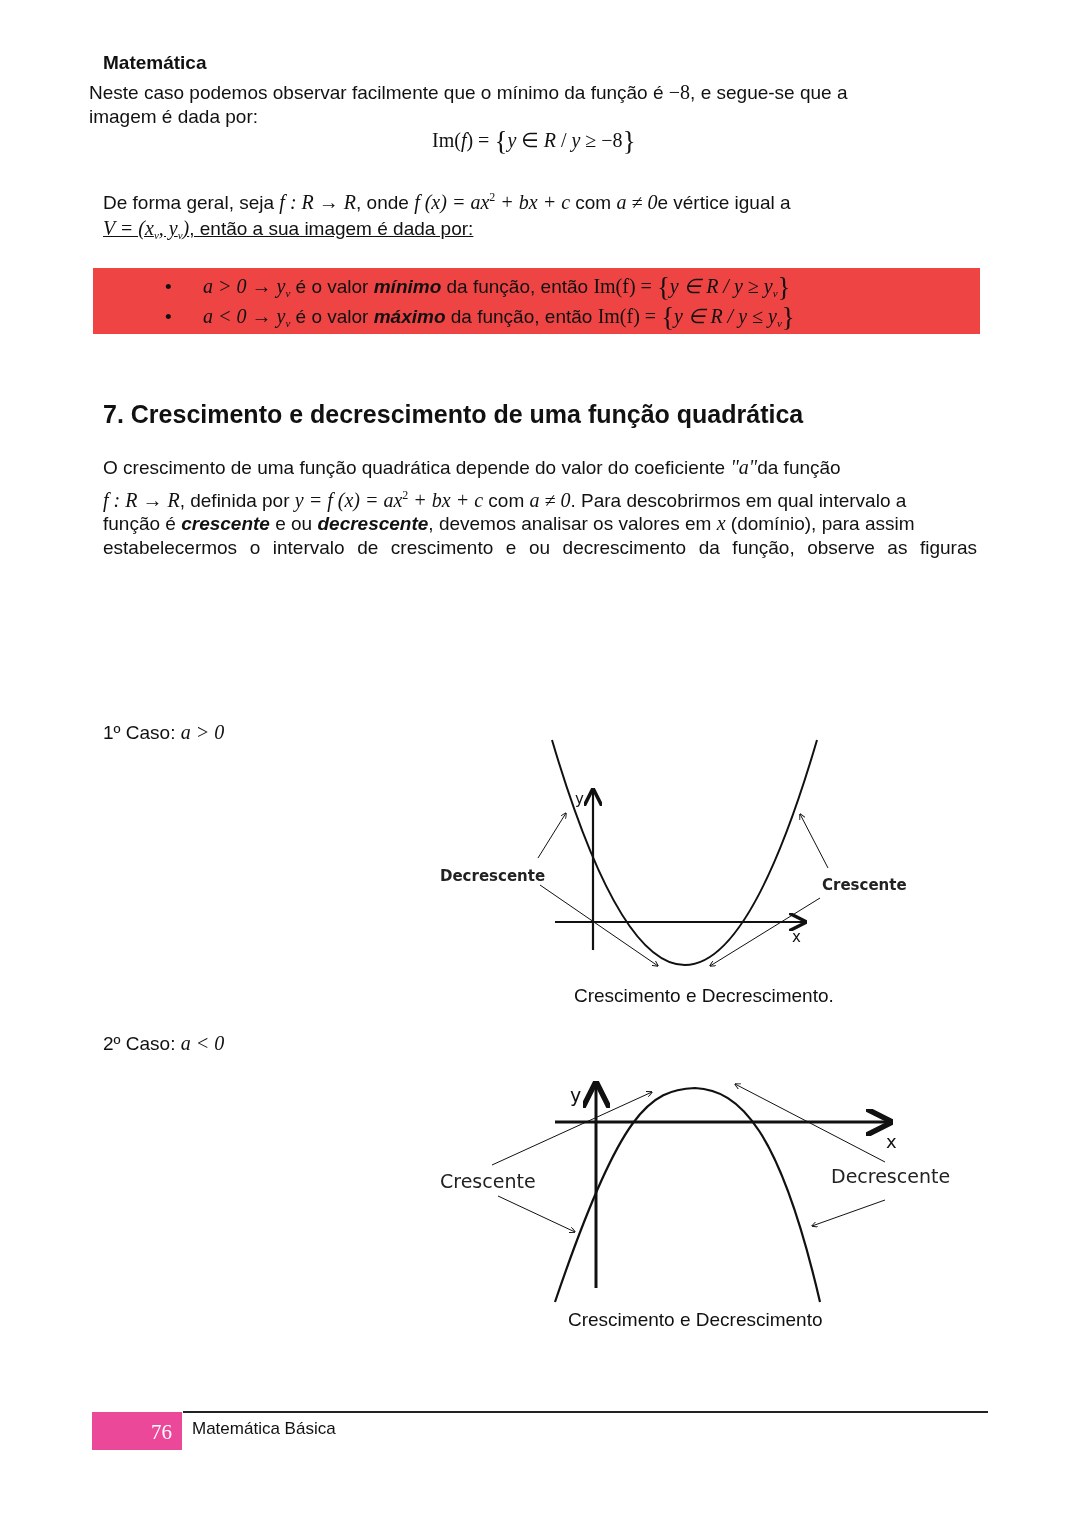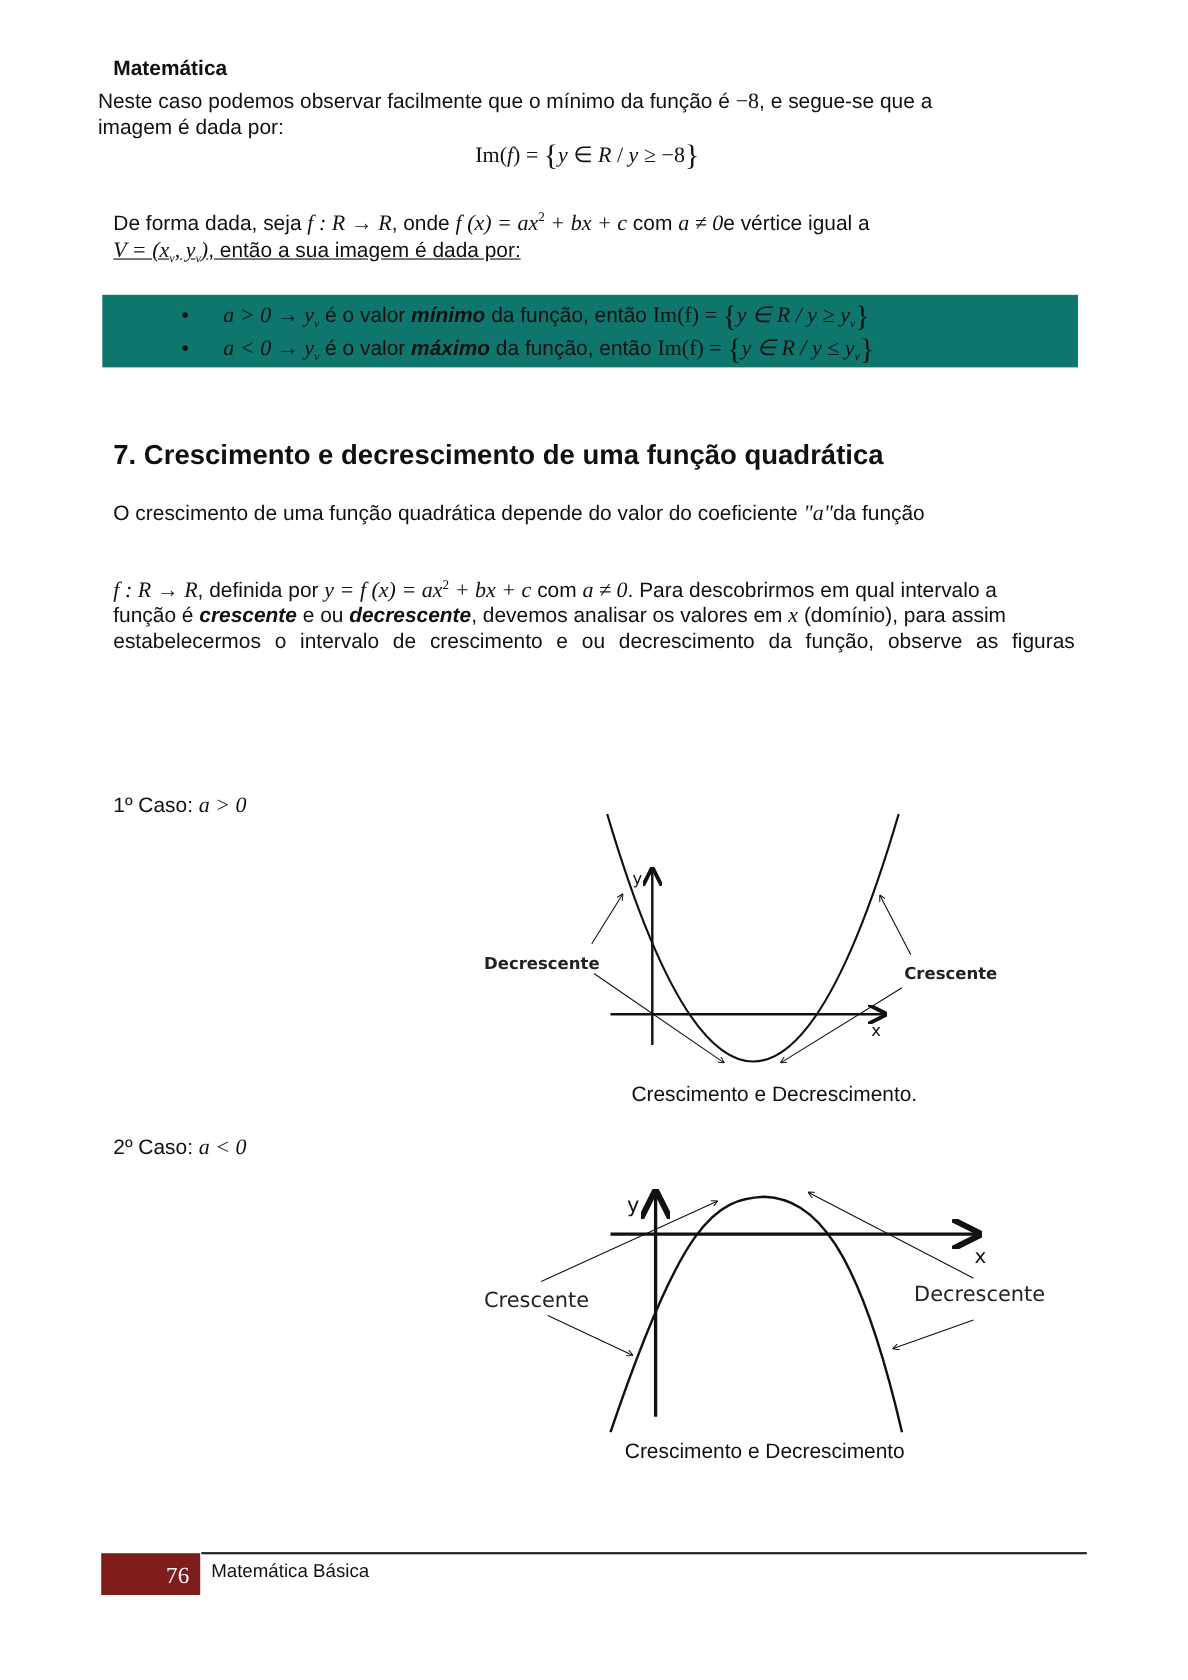--- a/index.html
+++ b/index.html
@@ -7,65 +7,65 @@
          font-family: "Liberation Sans", sans-serif; color: #111; }
   .abs { position: absolute; }
   .txt { font-size: 19px; line-height: 24px; }
   .m { font-family: "Liberation Serif", serif; font-style: italic; font-size: 20px; }
   .mr { font-family: "Liberation Serif", serif; font-style: normal; font-size: 20px; }
   .sub { font-family: "Liberation Serif", serif; font-style: italic; font-size: 11px; vertical-align: -4px; }
   .sup { font-family: "Liberation Serif", serif; font-size: 12px; vertical-align: 8px; }
   .brace { font-family: "Liberation Serif", serif; font-size: 27px; vertical-align: -3px; }
   .header-title { left: 103px; top: 52px; font-weight: bold; font-size: 19px; }
   .justify { text-align: justify; text-align-last: left; }
-  .graybox { left: 93px; top: 268px; width: 887px; height: 66px; background: #0f766e; }
+  .graybox { left: 93px; top: 268px; width: 887px; height: 66px; background: #ef4444; }
   .bullet-row { position: absolute; left: 165px; font-size: 19px; white-space: nowrap; }
   .bullet-dot { display: inline-block; width: 38px; }
   .section-h { left: 103px; top: 400px; font-weight: bold; font-size: 25px; }
   .caption { font-size: 19px; }
   .footer-line { left: 183px; top: 1411px; width: 805px; height: 2px; background: #222; }
-  .footer-block { left: 92px; top: 1412px; width: 90px; height: 38px; background: #7f1d1d; }
+  .footer-block { left: 92px; top: 1412px; width: 90px; height: 38px; background: #ec4899; }
   .footer-num { position: absolute; right: 10px; top: 8px; color: #fff; font-family: "Liberation Serif", serif; font-size: 21px; }
   .footer-text { left: 192px; top: 1419px; font-size: 17px; }
   svg text { font-family: "DejaVu Sans", sans-serif; }
 </style>
 </head>
 <body>
 
 <div class="abs header-title">Matemática</div>
 
 <div class="abs txt" style="left:89px; top:80px; width:830px;">
   <div><span>Neste caso podemos observar facilmente que o mínimo da função é </span><span class="mr">−8</span><span>, e segue-se que a</span></div>
   <div>imagem é dada por:</div>
 </div>
 <div class="abs" style="left:432px; top:126px; white-space:nowrap;">
   <span class="mr">Im(</span><span class="m">f</span><span class="mr">) = </span><span class="brace">{</span><span class="m">y</span><span class="mr"> ∈ </span><span class="m">R</span><span class="mr"> / </span><span class="m">y</span><span class="mr"> ≥ −8</span><span class="brace">}</span>
 </div>
 
 <div class="abs txt" style="left:103px; top:185px; white-space:nowrap;">
-  <span>De forma dada, seja </span><span class="m">f : R → R</span><span>, onde </span><span class="m">f (x) = ax</span><span class="sup">2</span><span class="m"> + bx + c</span><span> com </span><span class="m">a ≠ 0</span><span>e vértice igual a</span>
+  <span>De forma geral, seja </span><span class="m">f : R → R</span><span>, onde </span><span class="m">f (x) = ax</span><span class="sup">2</span><span class="m"> + bx + c</span><span> com </span><span class="m">a ≠ 0</span><span>e vértice igual a</span>
 </div>
 <div class="abs txt" style="left:103px; top:216px; white-space:nowrap;text-decoration:underline;">
   <span class="m">V = (x</span><span class="sub">v</span><span class="m">, y</span><span class="sub">v</span><span class="m">)</span><span>, então a sua imagem é dada por:</span>
 </div>
 
 <div class="abs graybox">
   <div class="bullet-row" style="left:72px; top:4px;">
     <span class="bullet-dot">•</span><span class="m">a &gt; 0 → y</span><span class="sub">v</span><span> é o valor </span><b><i>mínimo</i></b><span> da função, então </span><span class="mr">Im(f) = </span><span class="brace">{</span><span class="m">y ∈ R / y ≥ y</span><span class="sub">v</span><span class="brace">}</span>
   </div>
   <div class="bullet-row" style="left:72px; top:34px;">
     <span class="bullet-dot">•</span><span class="m">a &lt; 0 → y</span><span class="sub">v</span><span> é o valor </span><b><i>máximo</i></b><span> da função, então </span><span class="mr">Im(f) = </span><span class="brace">{</span><span class="m">y ∈ R / y ≤ y</span><span class="sub">v</span><span class="brace">}</span>
   </div>
 </div>
 
 <div class="abs section-h">7. Crescimento e decrescimento de uma função quadrática</div>
 
 <div class="abs txt" style="left:103px; top:455px; width:874px;">
   <div class="justify" style="height:28px;"><span>O crescimento de uma função quadrática depende do valor do coeficiente </span><span class="m">"a"</span><span>da função</span></div>
-  <div style="height:28px; white-space:nowrap;margin-top:36px;"><span class="m">f : R → R</span><span>, definida por </span><span class="m">y = f (x) = ax</span><span class="sup">2</span><span class="m"> + bx + c</span><span> com </span><span class="m">a ≠ 0</span><span>. Para descobrirmos em qual intervalo a</span></div>
+  <div style="height:28px; white-space:nowrap;"><span class="m">f : R → R</span><span>, definida por </span><span class="m">y = f (x) = ax</span><span class="sup">2</span><span class="m"> + bx + c</span><span> com </span><span class="m">a ≠ 0</span><span>. Para descobrirmos em qual intervalo a</span></div>
   <div style="height:25px; white-space:nowrap;"><span>função é </span><b><i>crescente</i></b><span> e ou </span><b><i>decrescente</i></b><span>, devemos analisar os valores em </span><span class="m">x</span><span> (domínio), para assim</span></div>
   <div class="justify" style="height:24px; text-align-last: justify;">estabelecermos o intervalo de crescimento e ou decrescimento da função, observe as figuras</div>
 </div>
 
 <div class="abs txt" style="left:103px; top:720px; white-space:nowrap;">
   <span>1º Caso: </span><span class="m">a &gt; 0</span>
 </div>
 
 <svg class="abs" style="left:420px; top:730px;" width="500" height="250">
   <defs>

